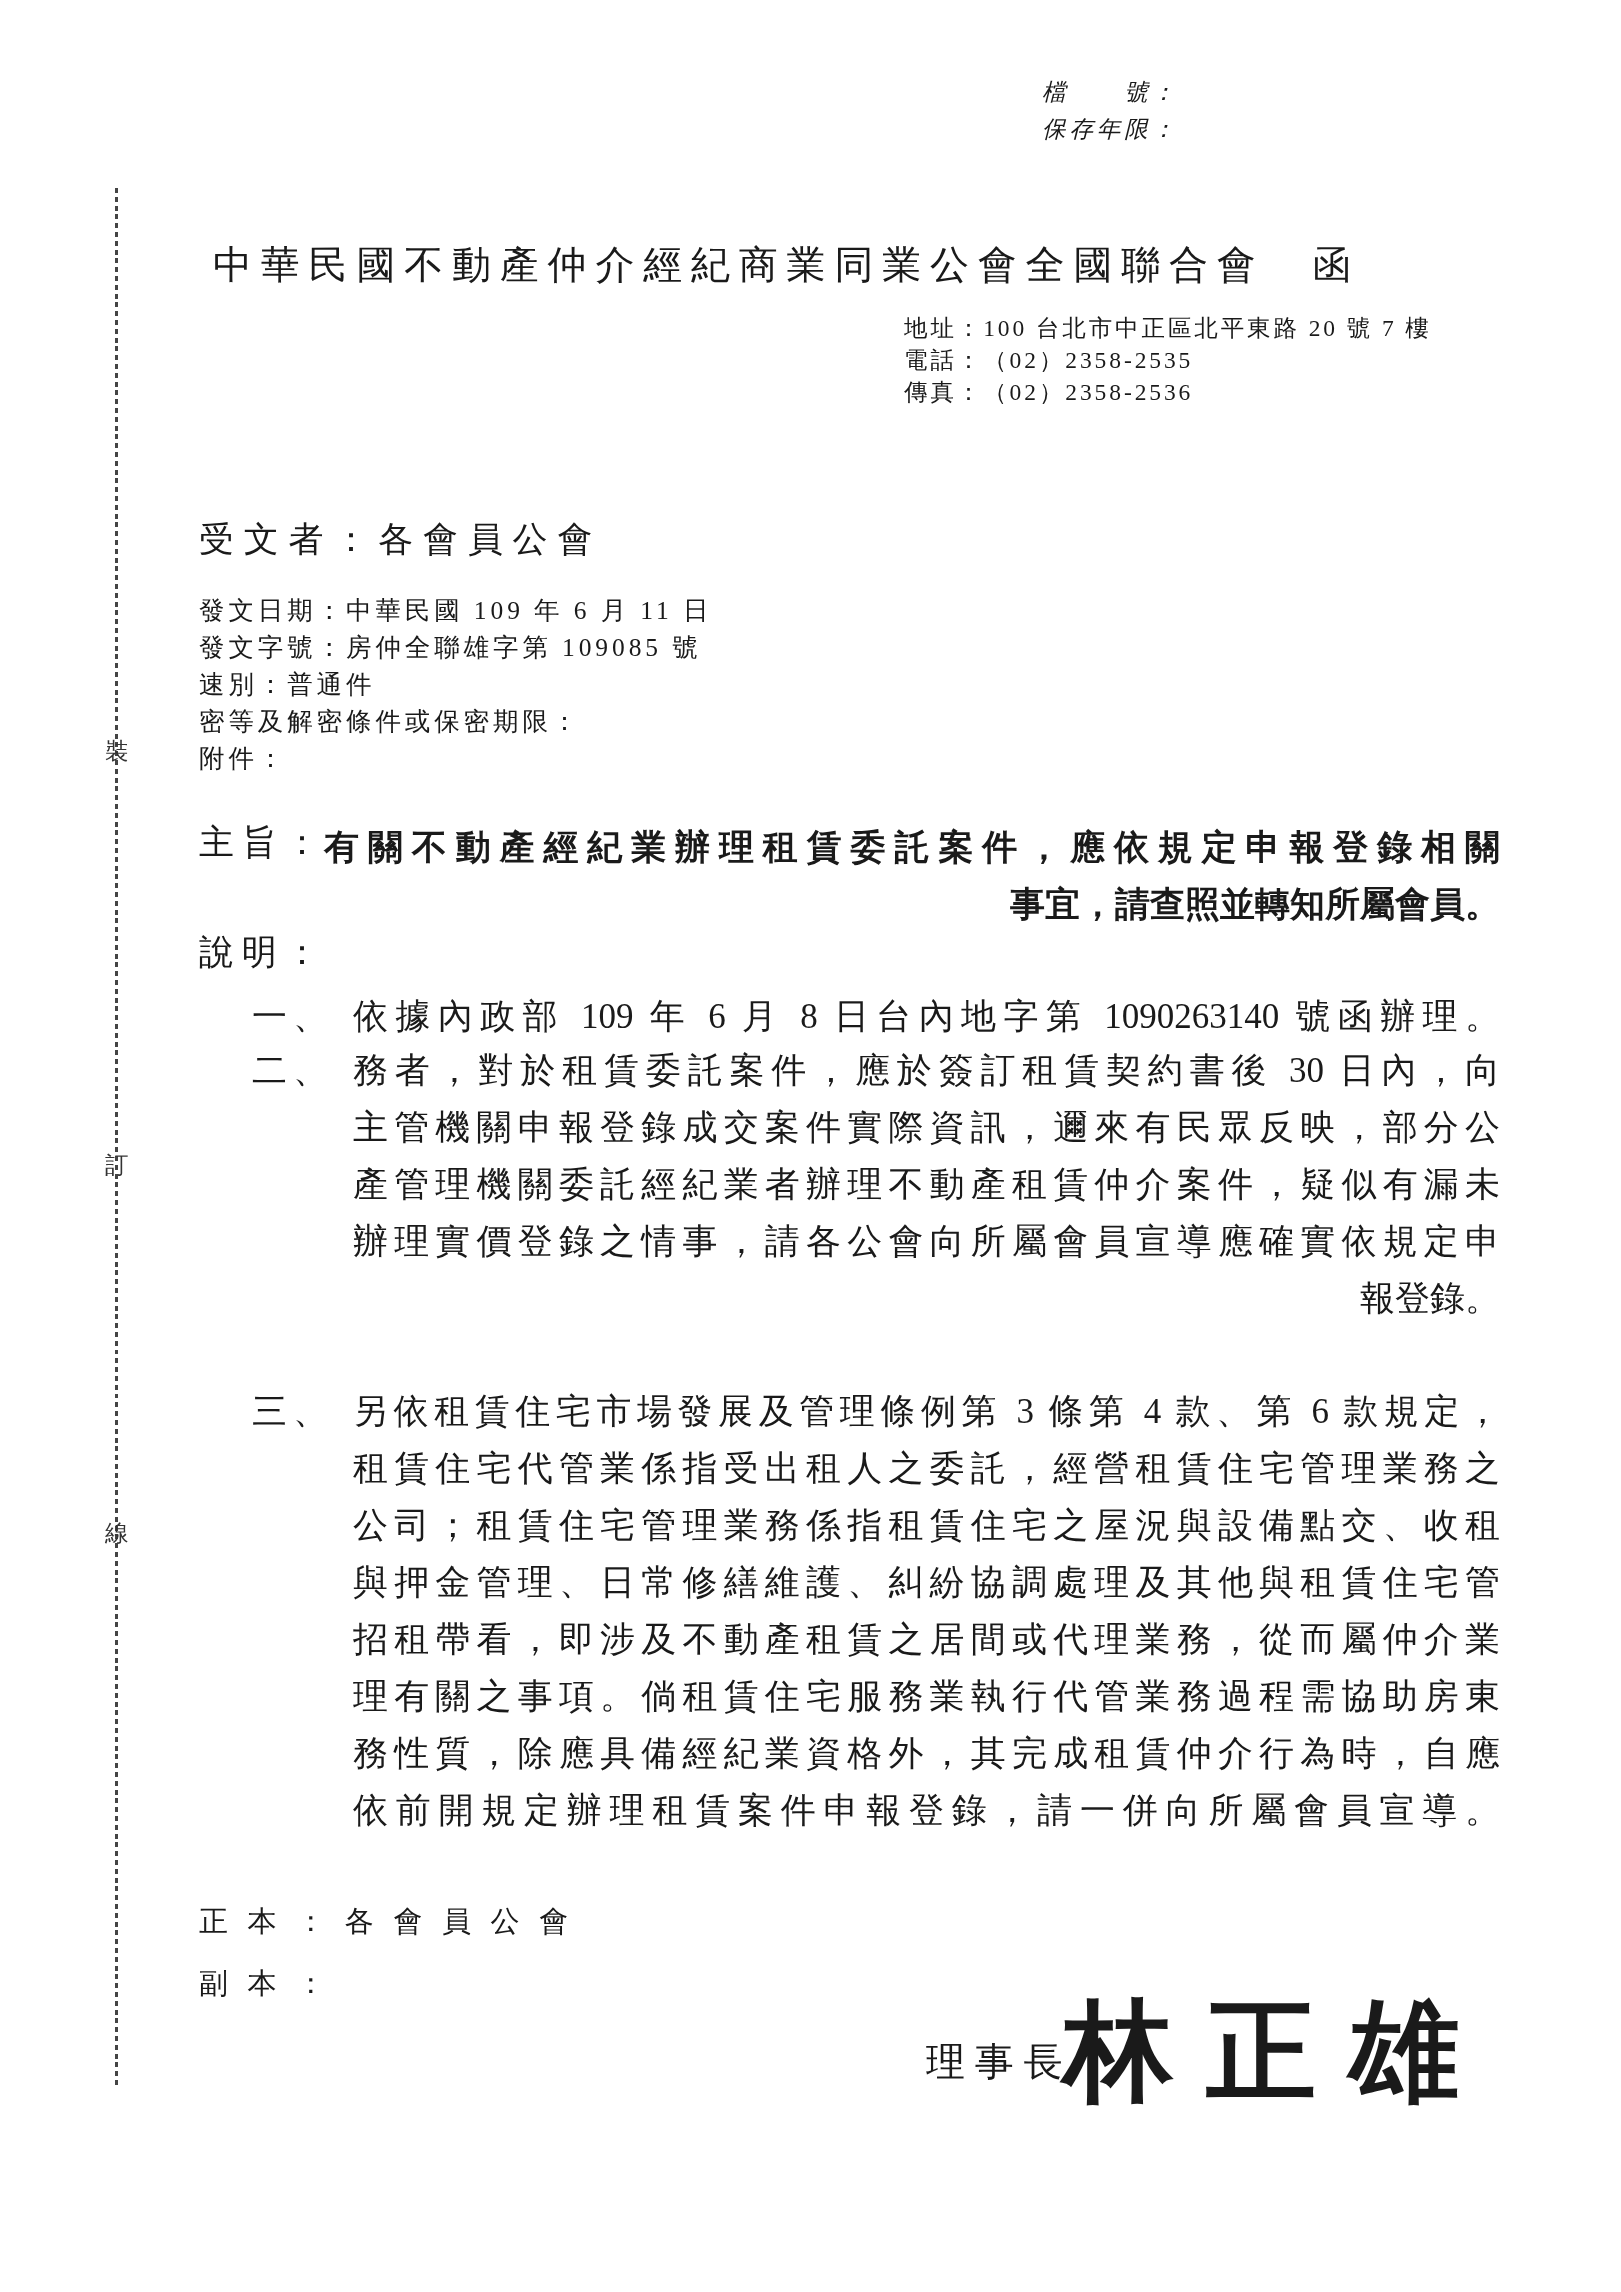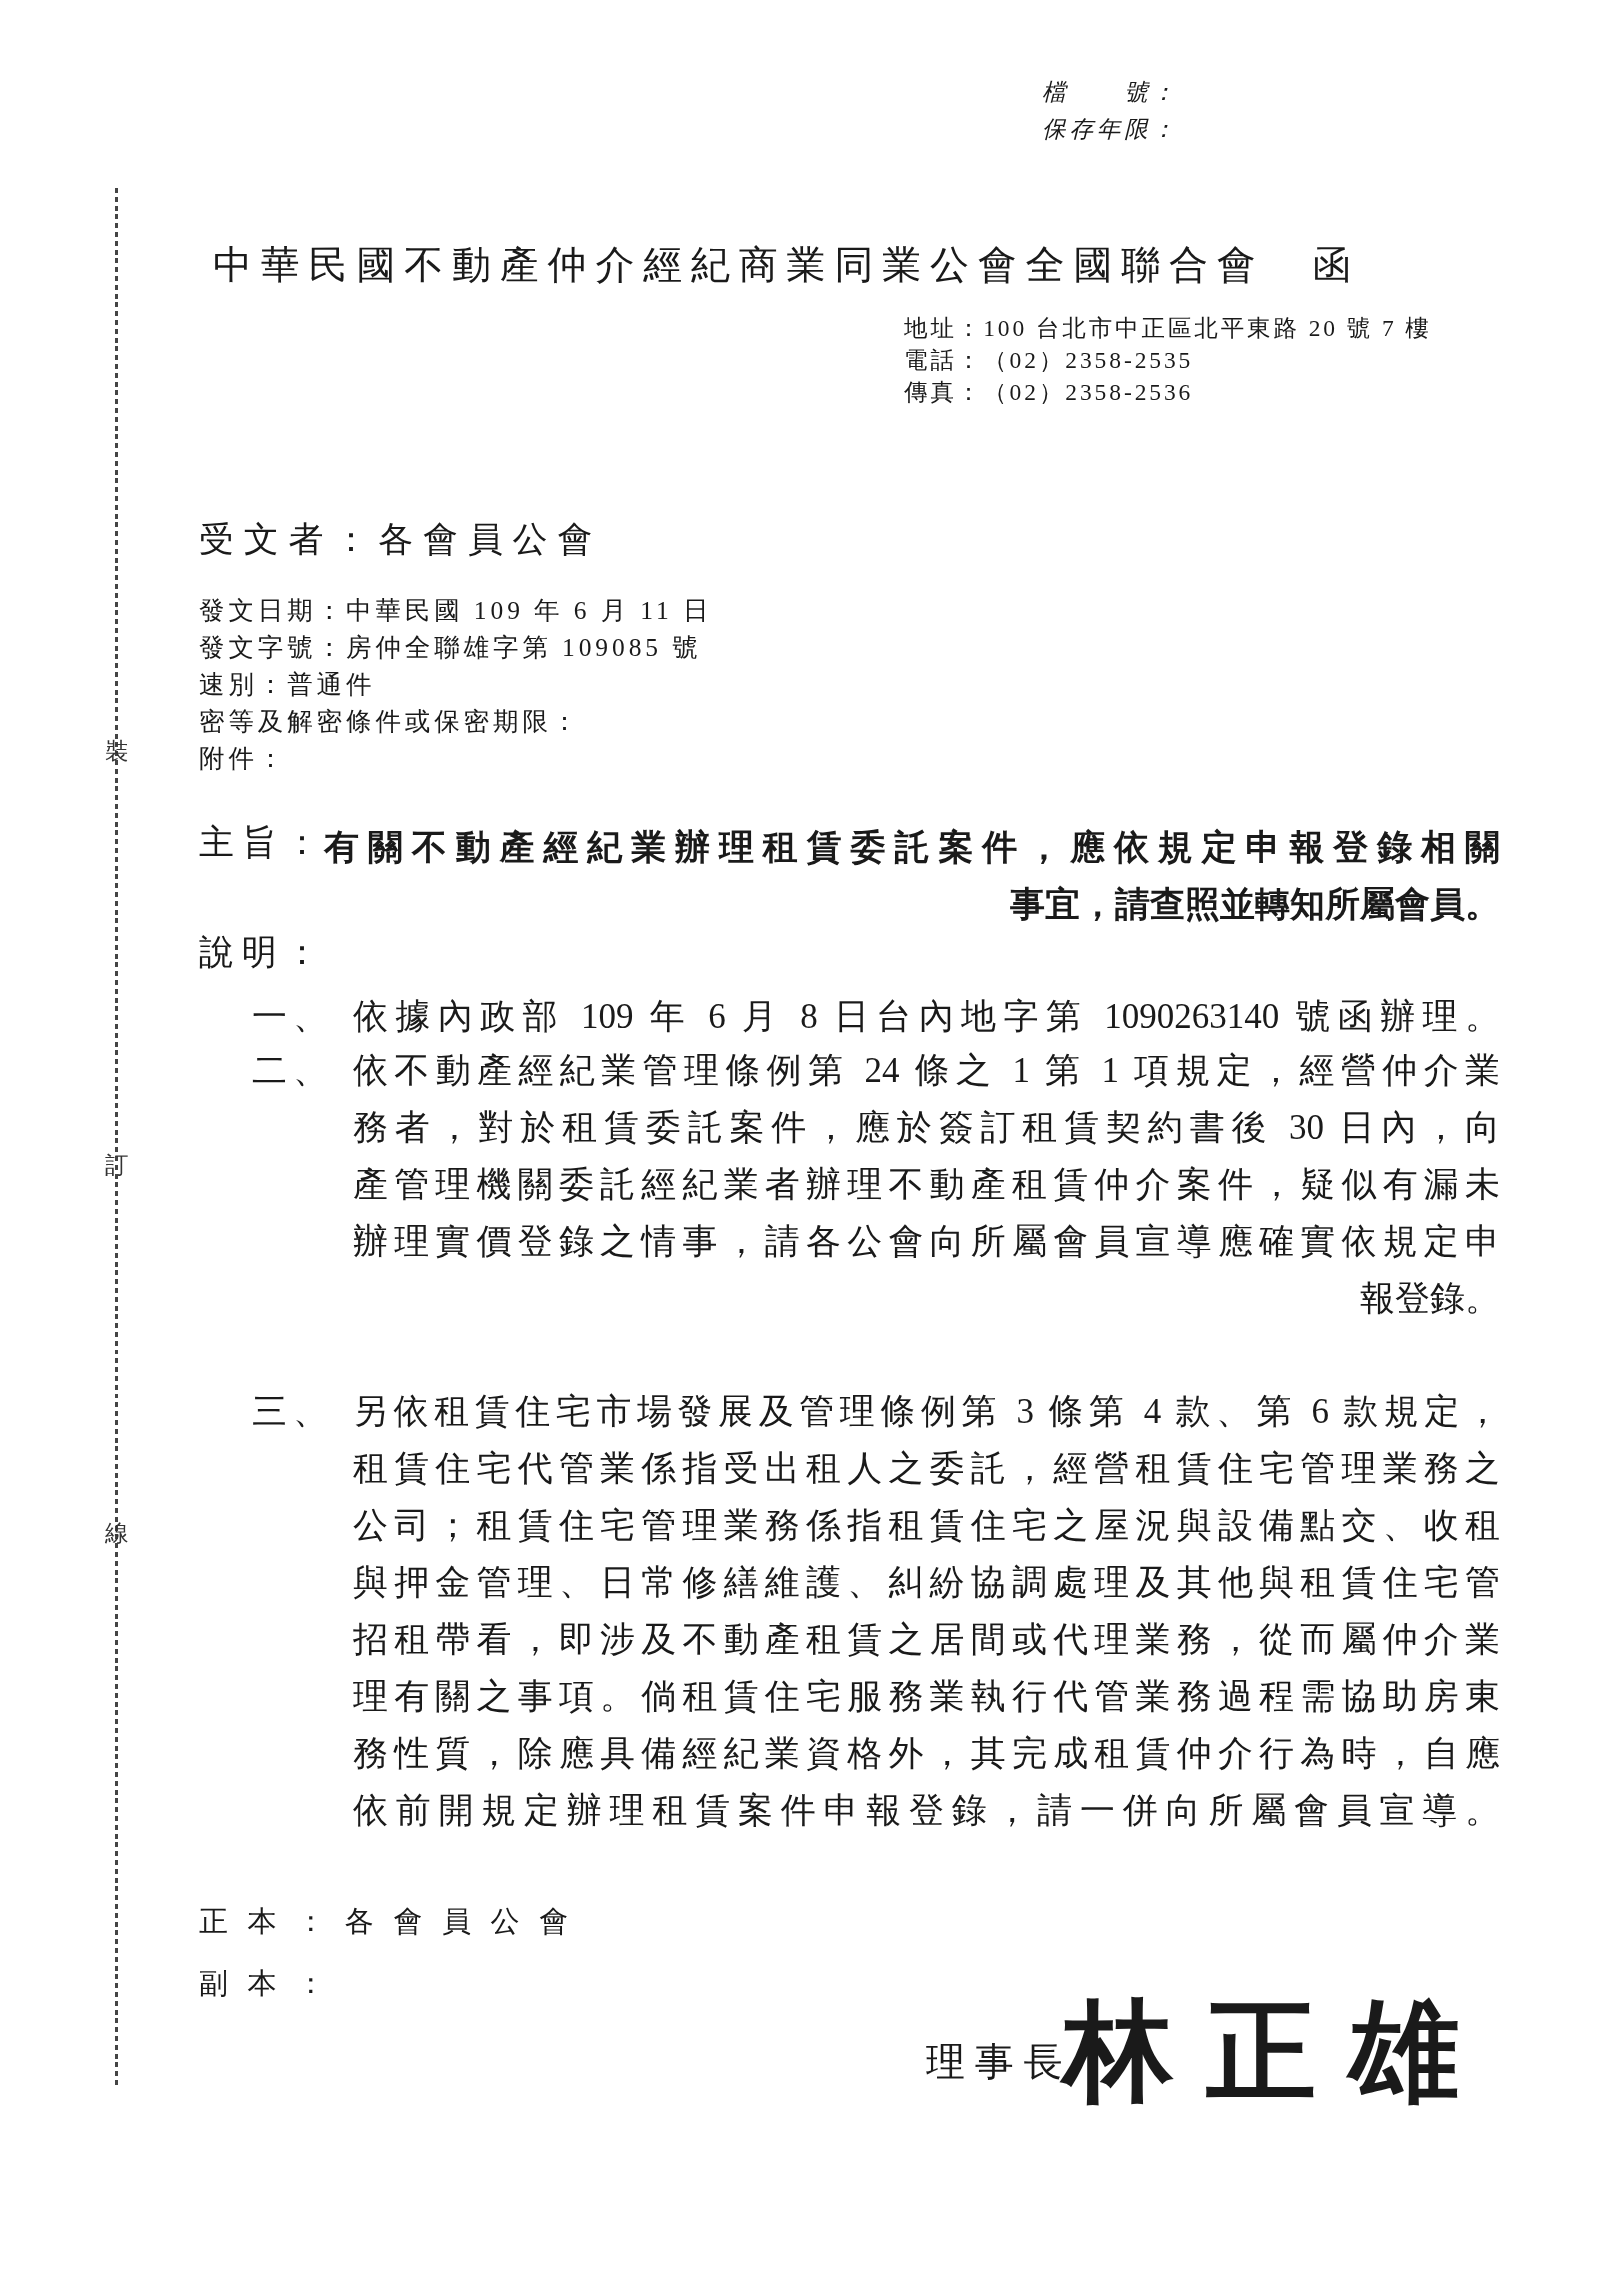--- a/index.html
+++ b/index.html
@@ -113,22 +113,22 @@
   <div class="item" style="top:988px;">
     <span class="item-no">一、</span>
     <div class="item-lines">
       <div class="line j">依據內政部 109 年 6 月 8 日台內地字第 1090263140 號函辦理。</div>
     </div>
   </div>
 
   <div class="item" style="top:1042px;">
     <span class="item-no">二、</span>
     <div class="item-lines">
-      <div class="line j">依不動產經紀業管理條例第 24 條之 1 第 1 項規定，經營仲介業</div>
       <div class="line j">務者，對於租賃委託案件，應於簽訂租賃契約書後 30 日內，向</div>
+      <div class="line j">主管機關申報登錄成交案件實際資訊，邇來有民眾反映，部分公</div>
       <div class="line j">產管理機關委託經紀業者辦理不動產租賃仲介案件，疑似有漏未</div>
       <div class="line j">辦理實價登錄之情事，請各公會向所屬會員宣導應確實依規定申</div>
       <div class="line nj">報登錄。</div>
     </div>
   </div>
 
   <div class="item" style="top:1383px;">
     <span class="item-no">三、</span>
     <div class="item-lines">
       <div class="line j">另依租賃住宅市場發展及管理條例第 3 條第 4 款、第 6 款規定，</div>

